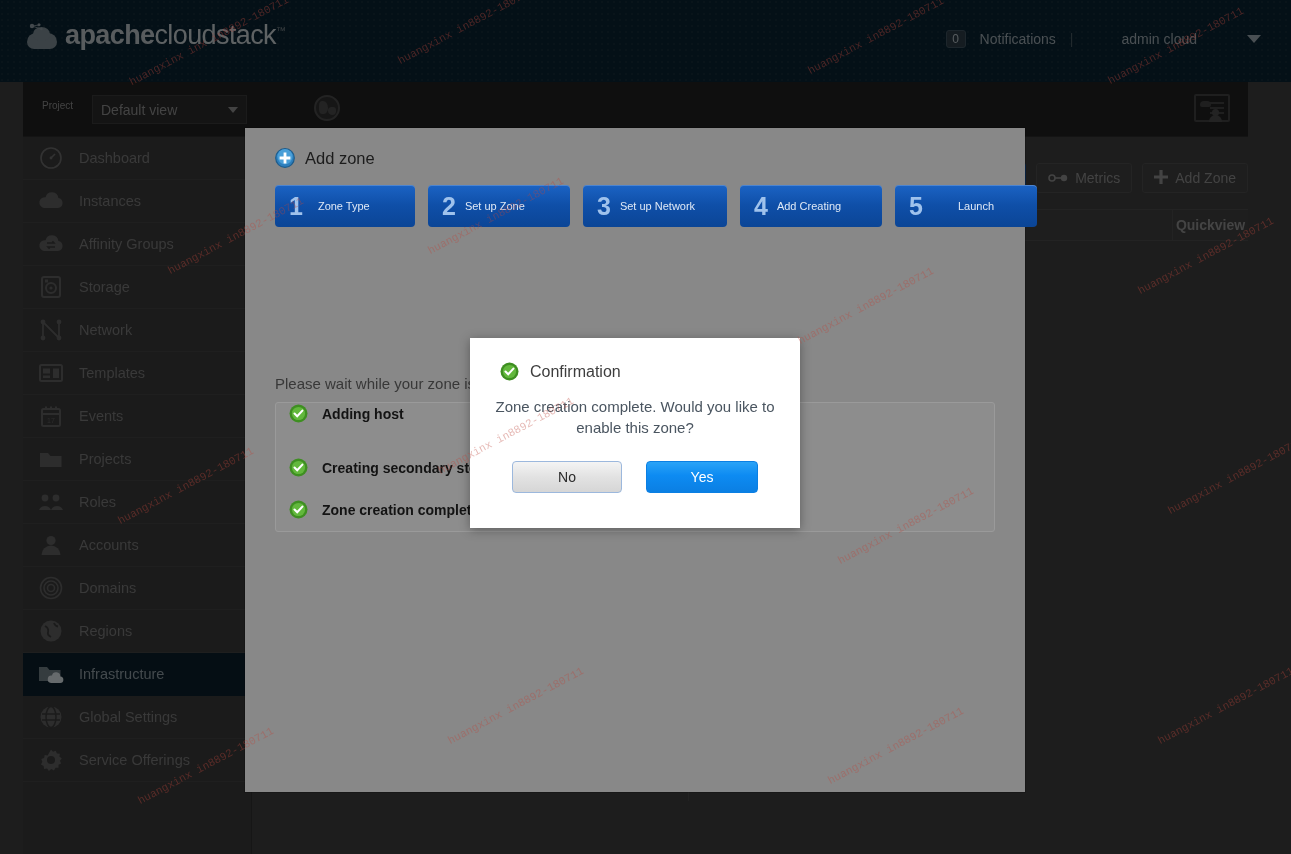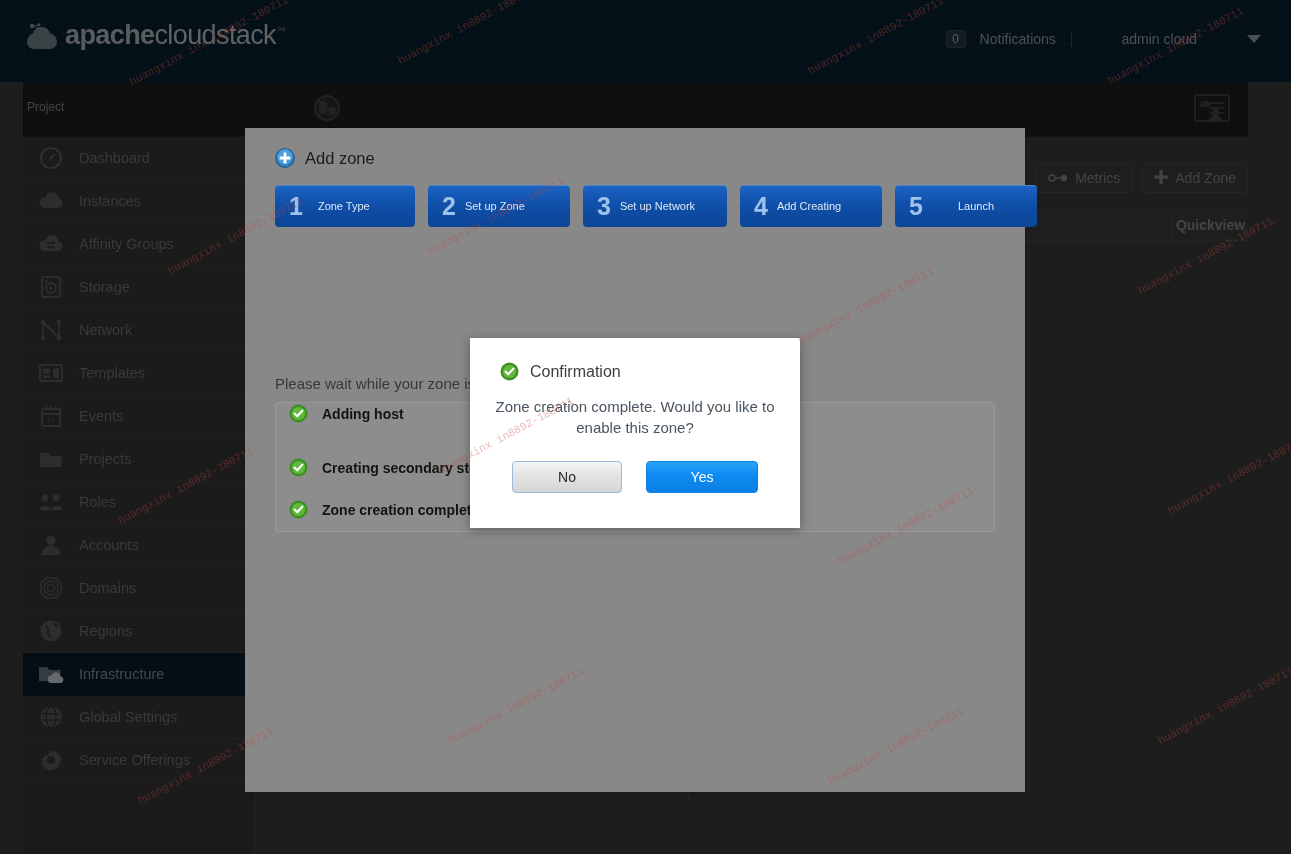--- a/index.html
+++ b/index.html
@@ -60,22 +60,22 @@
     width: 0; height: 0; border-left: 7px solid transparent;
     border-right: 7px solid transparent; border-top: 8px solid #9aa6ad;
   }
 
   .projectbar {
     position: absolute; left: 23px; top: 82px; width: 1225px; height: 55px;
     background: #202020;
     border-bottom: 1px solid #2a2a2a;
   }
   .project-label {
-    position: absolute; left: 4px; top: 18px;
-    font-size: 12px; color: #8d8d8d;
+    position: absolute; left: 19px; top: 18px;
+    font-size: 10px; color: #8d8d8d;
   }
   .project-select {
     position: absolute; left: 69px; top: 13px; width: 155px; height: 29px;
     background: #2a2a2a; border: 1px solid #3a3a3a;
     color: #8d8d8d; font-size: 14px; padding: 4px 8px;
     display: flex; align-items: center; justify-content: space-between;
   }
   .sel-caret {
     width: 0; height: 0; border-left: 5px solid transparent;
     border-right: 5px solid transparent; border-top: 6px solid #8d8d8d;
@@ -287,20 +287,24 @@
         <span class="notif-badge">0</span>
         <span>Notifications</span>
         <span class="topbar-sep">|</span>
         <span class="user-name">admin cloud</span>
         <span class="caret-down"></span>
       </div>
     </div>
 
     <div class="projectbar">
       <span class="project-label">Project</span>
+      <div class="project-select">
+        <span>Default view</span>
+        <span class="sel-caret"></span>
+      </div>
       <div class="globe-icon"></div>
       <div class="project-badge-icon">
         <span class="pb-cloud"></span>
         <span class="pb-line" style="top:6px; width:14px;"></span>
         <span class="pb-line" style="top:11px; width:14px;"></span>
         <span class="pb-line" style="top:16px; width:14px;"></span>
         <span class="pb-person">
             <span class="hd"></span>
             <span class="bd"></span>
           </span>

